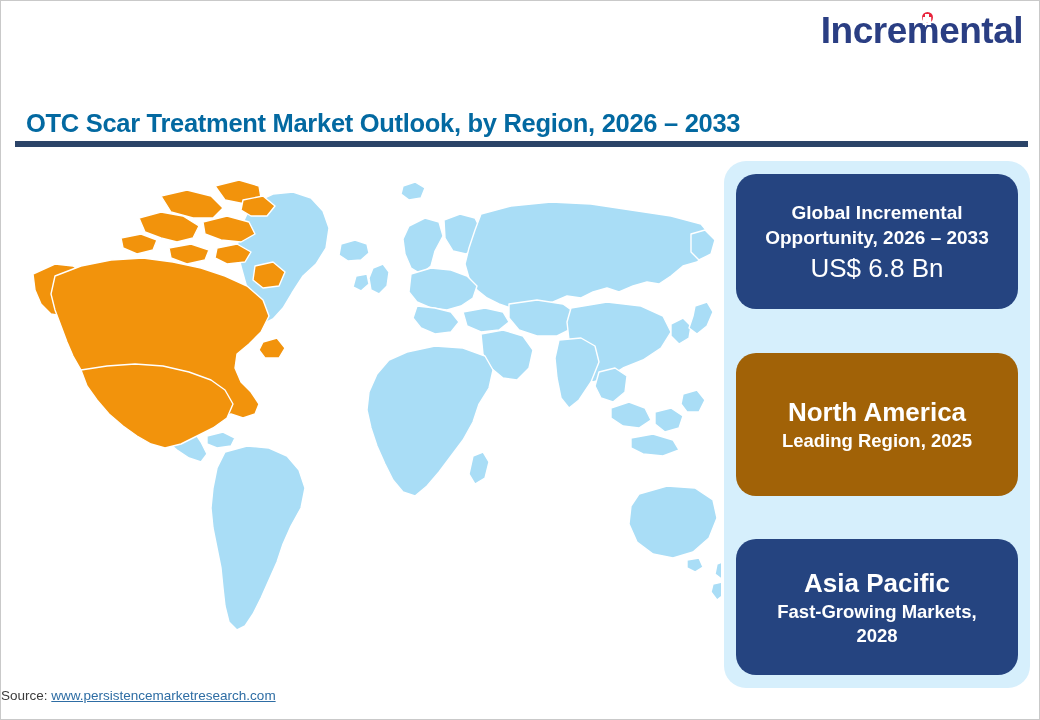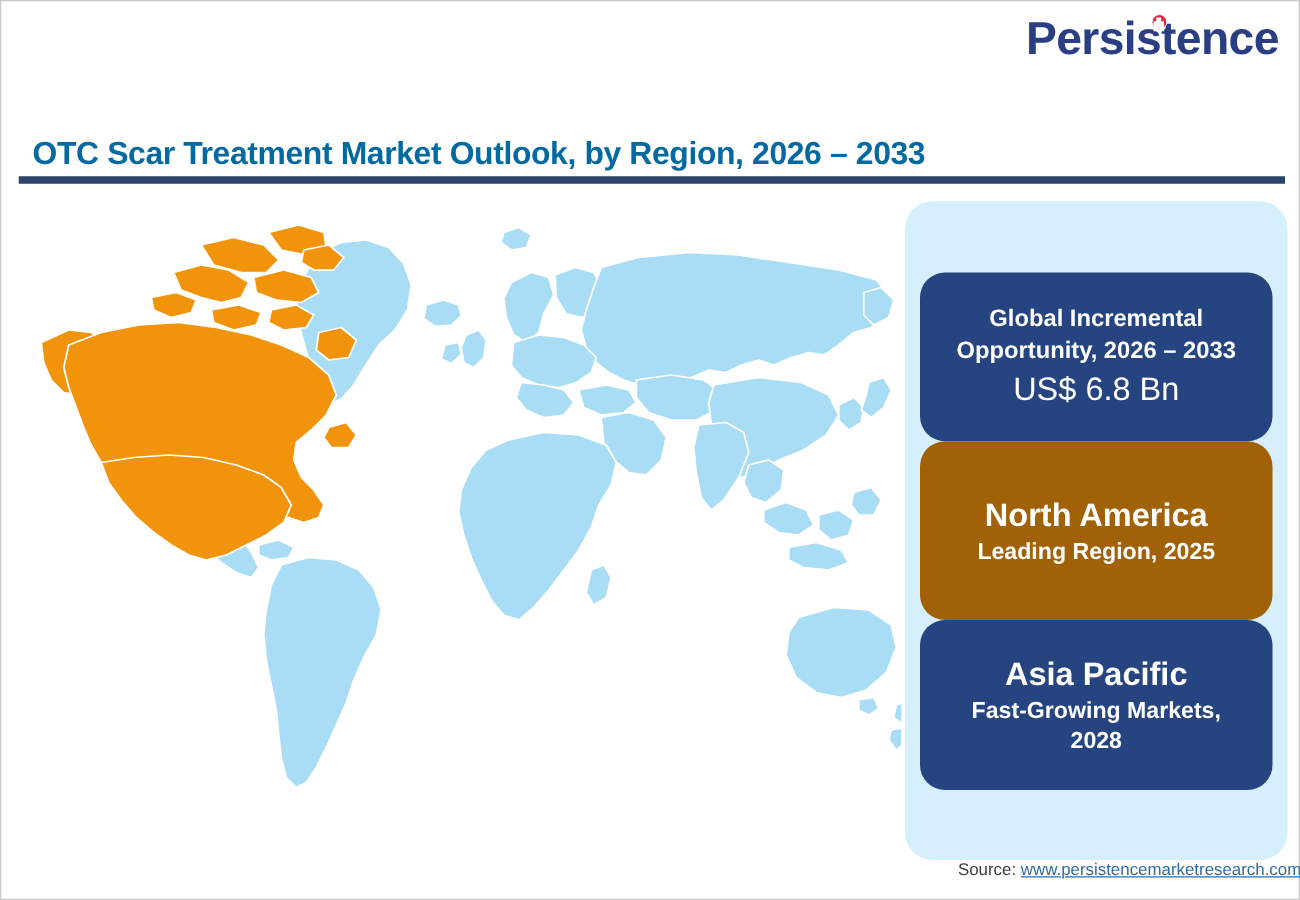--- a/index.html
+++ b/index.html
@@ -57,21 +57,21 @@
     width:710px; height:520px;
   }
   .map-area svg { width:100%; height:100%; display:block; }
   
   .panel {
     position:absolute; left:723px; top:160px;
     width:306px; height:527px;
     background:#d6effc;
     border-radius:22px;
     padding:13px 12px;
-    display:flex; flex-direction:column; justify-content:center;
+    display:flex; flex-direction:column; justify-content:space-between;
   }
   .card {
     border-radius:20px;
     display:flex; flex-direction:column;
     align-items:center; justify-content:center;
     text-align:center;
     padding:8px 14px;
   }
   .card-navy { background:#254480; color:#ffffff; }
   .card-orange { background:#a16207; color:#ffffff; }
@@ -86,33 +86,33 @@
   }
   .c-region {
     font-size:26px; font-weight:bold; line-height:33px;
   }
   .c-sub {
     font-size:18.5px; font-weight:bold; line-height:24px;
   }
   
   .source {
     position:absolute; left:0; top:687px; width:1040px;
-    text-align:right;
+    text-align:left;
     font-size:13.5px; color:#3b3b3b;
   }
   .source a { color:#2e6da4; text-decoration:underline; }
 </style>
 </head>
 <body>
 
 <div class="frame">
 
   <div class="logo">
     <div class="logo-main">
-      <span>Persistence</span>
+      <span>Incremental</span>
       <span class="logo-dot"></span>
     </div>
   </div>
 
   <div class="title">OTC Scar Treatment Market Outlook, by Region, 2026 – 2033</div>
   <div class="title-rule"></div>
 
   <div class="map-area">
     <svg viewBox="0 0 710 520" xmlns="http://www.w3.org/2000/svg">
       <g stroke="#ffffff" stroke-width="1.4" stroke-linejoin="round">

